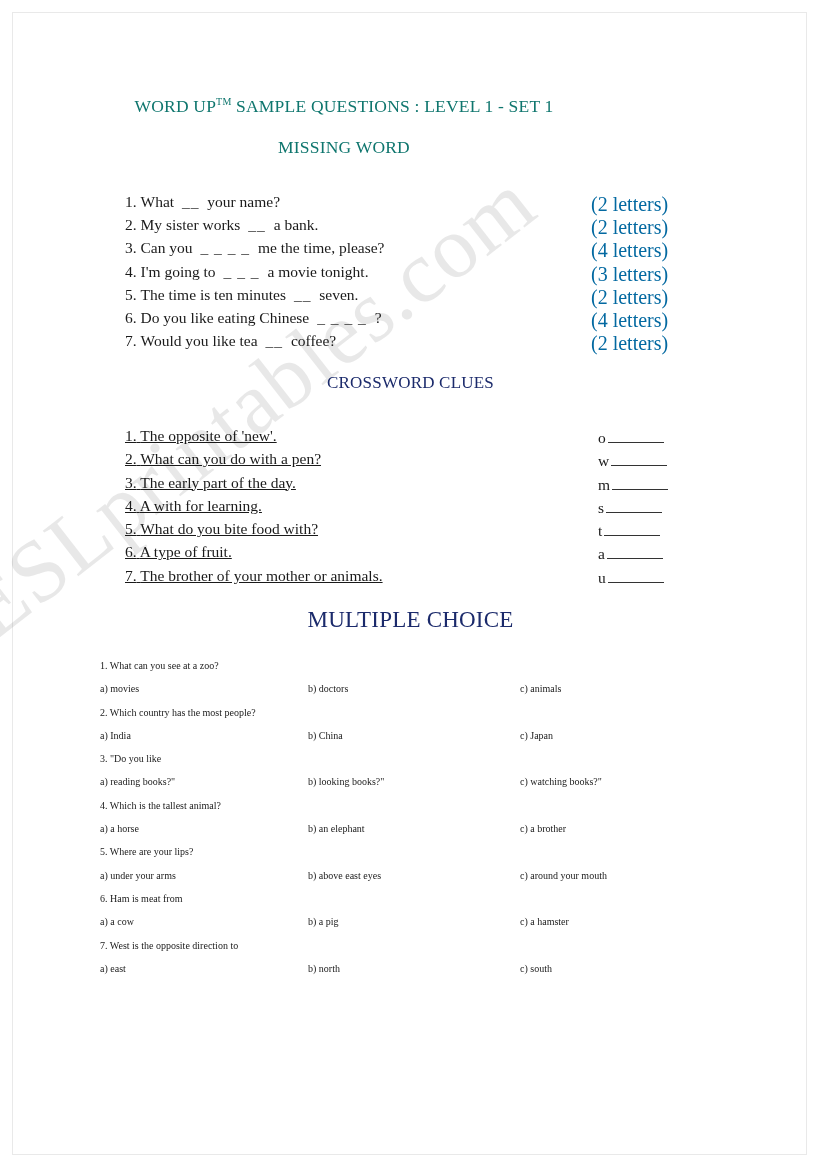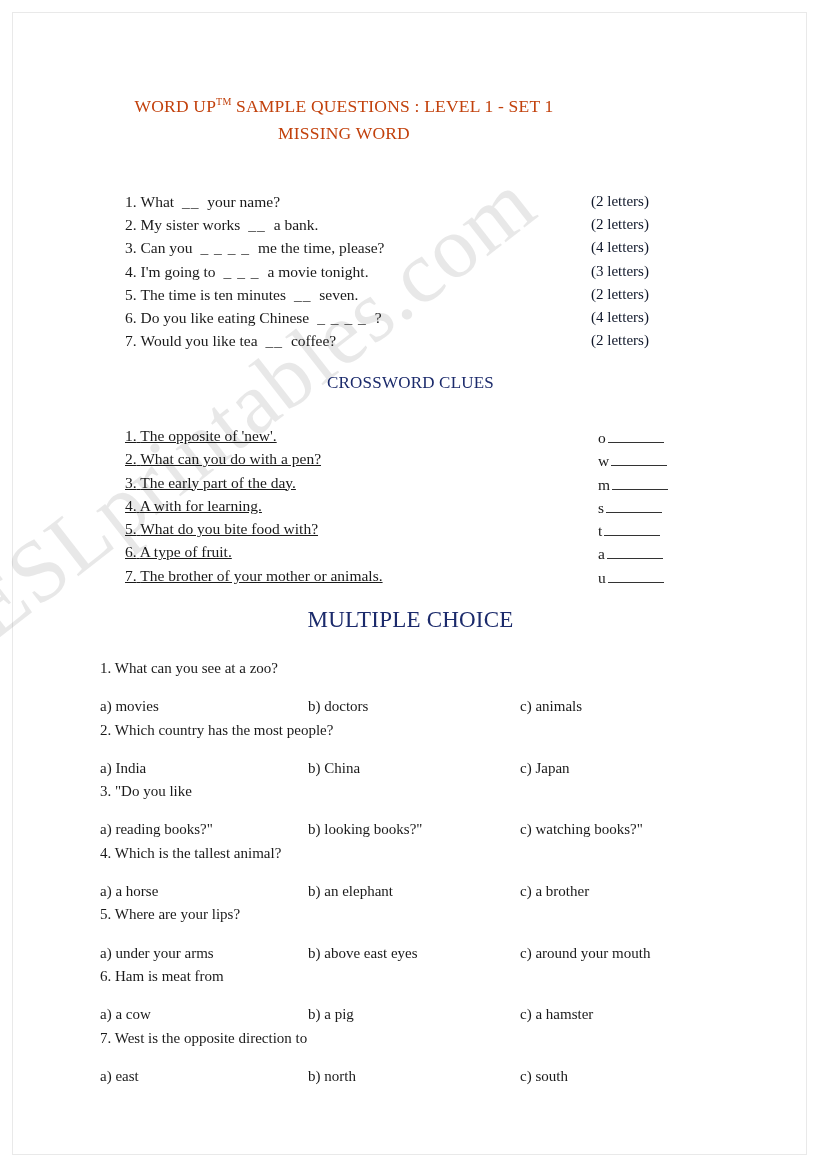--- a/index.html
+++ b/index.html
@@ -53,27 +53,27 @@
     pointer-events: none;
     user-select: none;
   }
 
   .title-block {
     position: absolute;
     left: 0;
     top: 96px;
     width: 688px;
     text-align: center;
-    color: #c2410c;
+    color: #0f766e;
     font-size: 17.5px;
     font-family: "Liberation Serif", serif;
     letter-spacing: 0.2px;
   }
   .title-block .line2 {
-    margin-top: 6px;
+    margin-top: 20px;
   }
   .tm {
     font-size: 10px;
     vertical-align: super;
   }
 
   .section-heading {
     position: absolute;
     width: 821px;
     text-align: center;
@@ -101,22 +101,22 @@
   .blank {
     display: inline-block;
     color: #333;
     letter-spacing: 1px;
     padding: 0 4px;
   }
   .mw-count {
     position: absolute;
     left: 466px;
     top: 0;
-    font-size: 15px;
-    color: #0f172a;
+    font-size: 20px;
+    color: #0369a1;
   }
 
   
   .cw-list {
     position: absolute;
     left: 125px;
     top: 427px;
     width: 560px;
     font-size: 15.5px;
   }
@@ -139,31 +139,30 @@
     margin-left: 2px;
     height: 15px;
   }
 
   
   .mc-list {
     position: absolute;
     left: 100px;
     top: 660px;
     width: 640px;
-    font-size: 15px;
+    font-size: 10px;
   }
   .mc-q {
     height: 23.3px;
     white-space: nowrap;
   }
   .mc-opts {
     position: relative;
     height: 23.3px;
     white-space: nowrap;
-    margin-top: 15px;
   }
   .mc-opts .a { position: absolute; left: 0; }
   .mc-opts .b { position: absolute; left: 208px; text-align: right; }
   .mc-opts .c { position: absolute; left: 420px; }
 </style>
 </head>
 <body>
 
 <div class="page">
 

